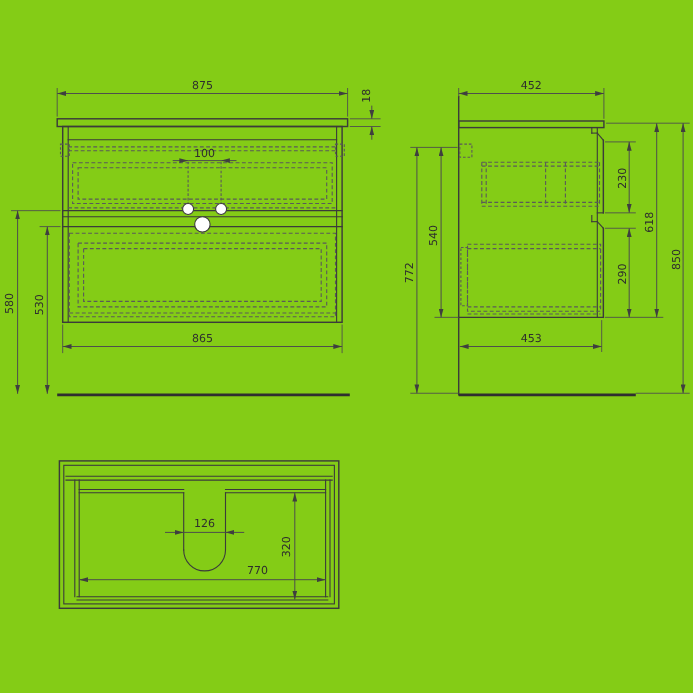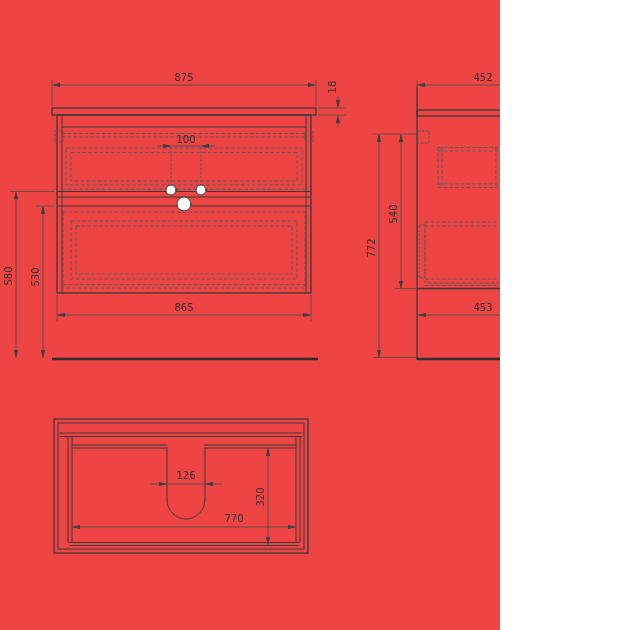--- a/index.html
+++ b/index.html
@@ -1,16 +1,16 @@
 <!DOCTYPE html>
 <html><head>
 <meta charset="utf-8">
 <style>
   html,body{margin:0;padding:0;background:#fff;}
-  .stage{width:500px;height:630px;background:#ef4444;position:relative;overflow:hidden;}
+  .stage{width:630px;height:630px;background:#84cc16;position:relative;overflow:hidden;}
   svg{display:block;}
   .ol{stroke:#3b3b3b;stroke-width:1.3;fill:none;stroke-linecap:square;}
   .th{stroke:#3b3b3b;stroke-width:1;fill:none;stroke-linecap:square;}
   .dash{stroke:#5a5a5a;stroke-width:1;fill:none;stroke-dasharray:3.5 2.2;stroke-linecap:butt;}
   .dash2{stroke:#5a5a5a;stroke-width:1;fill:none;stroke-dasharray:2.4 1.7;}
   .dim{stroke:#4d4d4d;stroke-width:0.9;fill:none;}
   .ext{stroke:#4d4d4d;stroke-width:0.8;fill:none;}
   .floor{stroke:#2f2f2f;stroke-width:2.6;fill:none;}
   .lbl{font-family:"DejaVu Sans","Liberation Sans",sans-serif;font-size:10px;fill:#2e2e2e;}
   .wht{fill:#ffffff;}

